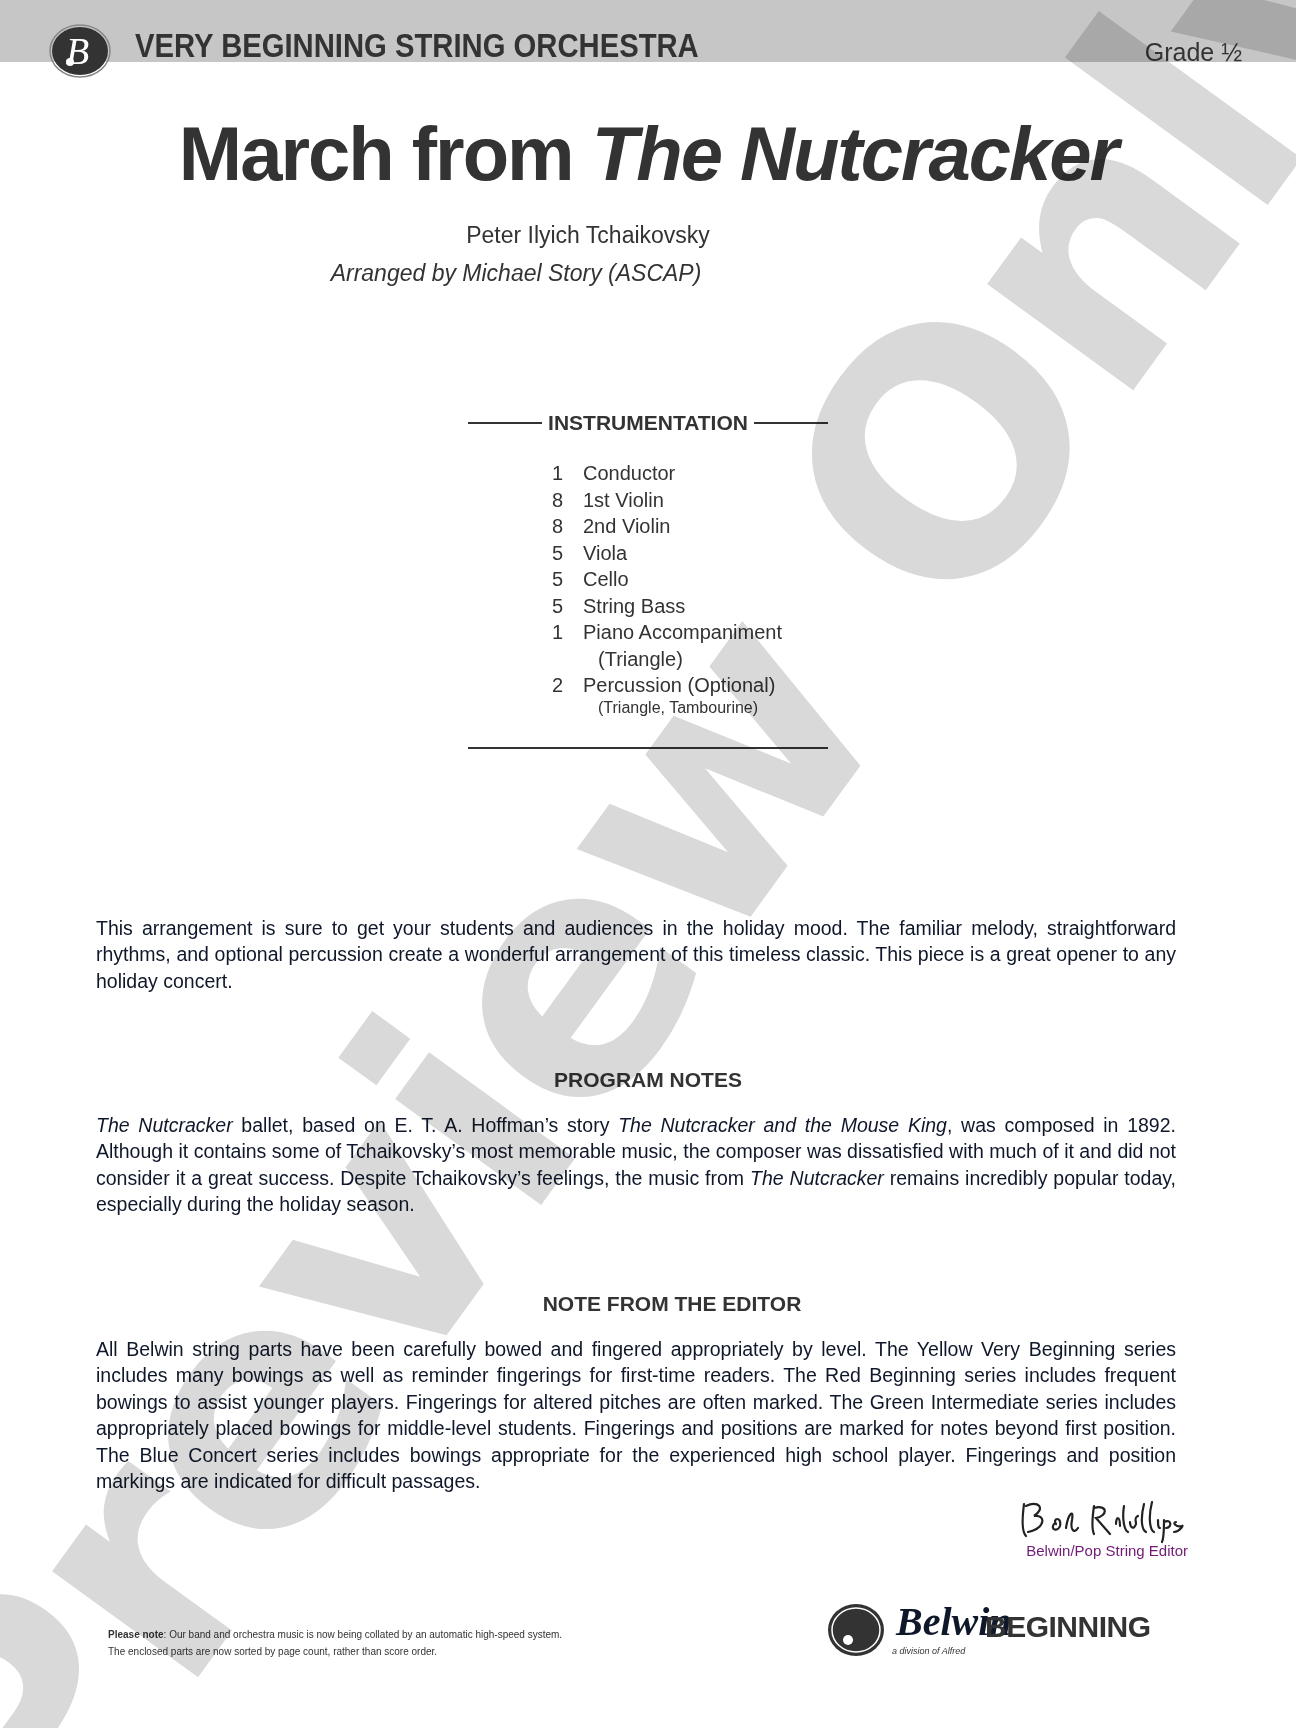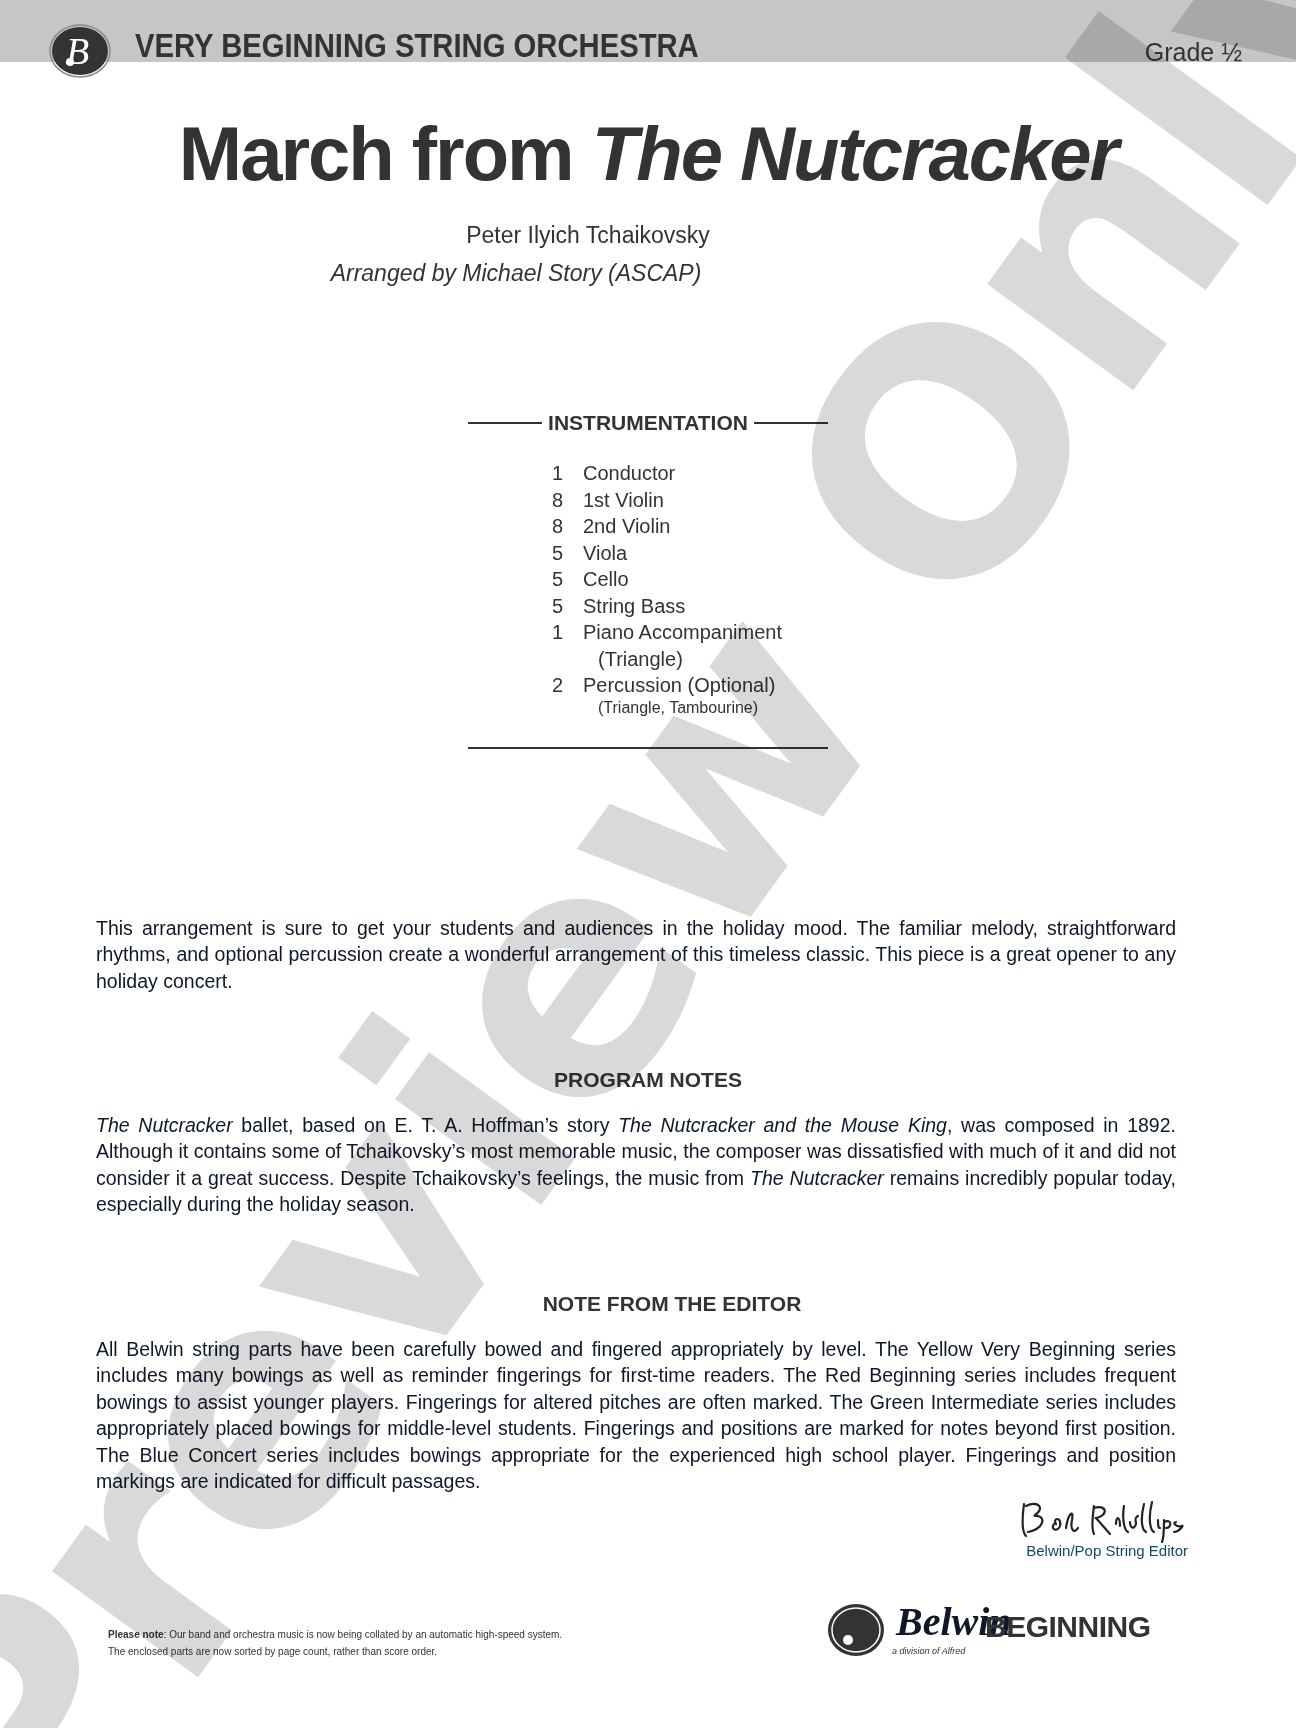--- a/index.html
+++ b/index.html
@@ -61,21 +61,21 @@
     }
     .para i { font-style: italic; }
     .section-head {
       position: absolute; left: 0; width: 1296px; text-align: center;
       font-size: 21px; font-weight: bold; color: #333333;
     }
     .signature {
       position: absolute; left: 1016px; top: 1494px; width: 175px; height: 50px;
     }
     .sig-caption {
-      position: absolute; right: 108px; top: 1542px; font-size: 15px; color: #0c4a6e;
+      position: absolute; right: 108px; top: 1542px; font-size: 15px; color: #701a75;
     }
     .footnote {
       position: absolute; left: 108px; top: 1626px; font-size: 10px; line-height: 17px; color: #333333;
     }
     .footnote b { font-weight: bold; }
     .belwin-logo { position: absolute; left: 826px; top: 1600px; width: 372px; height: 60px; }
     .belwin-word {
       position: absolute; left: 880px; top: 1598px; font-family: "Liberation Serif", serif;
       font-style: italic; font-weight: bold; font-size: 40px; color: #0f172a; margin-left: 16px;
     }

